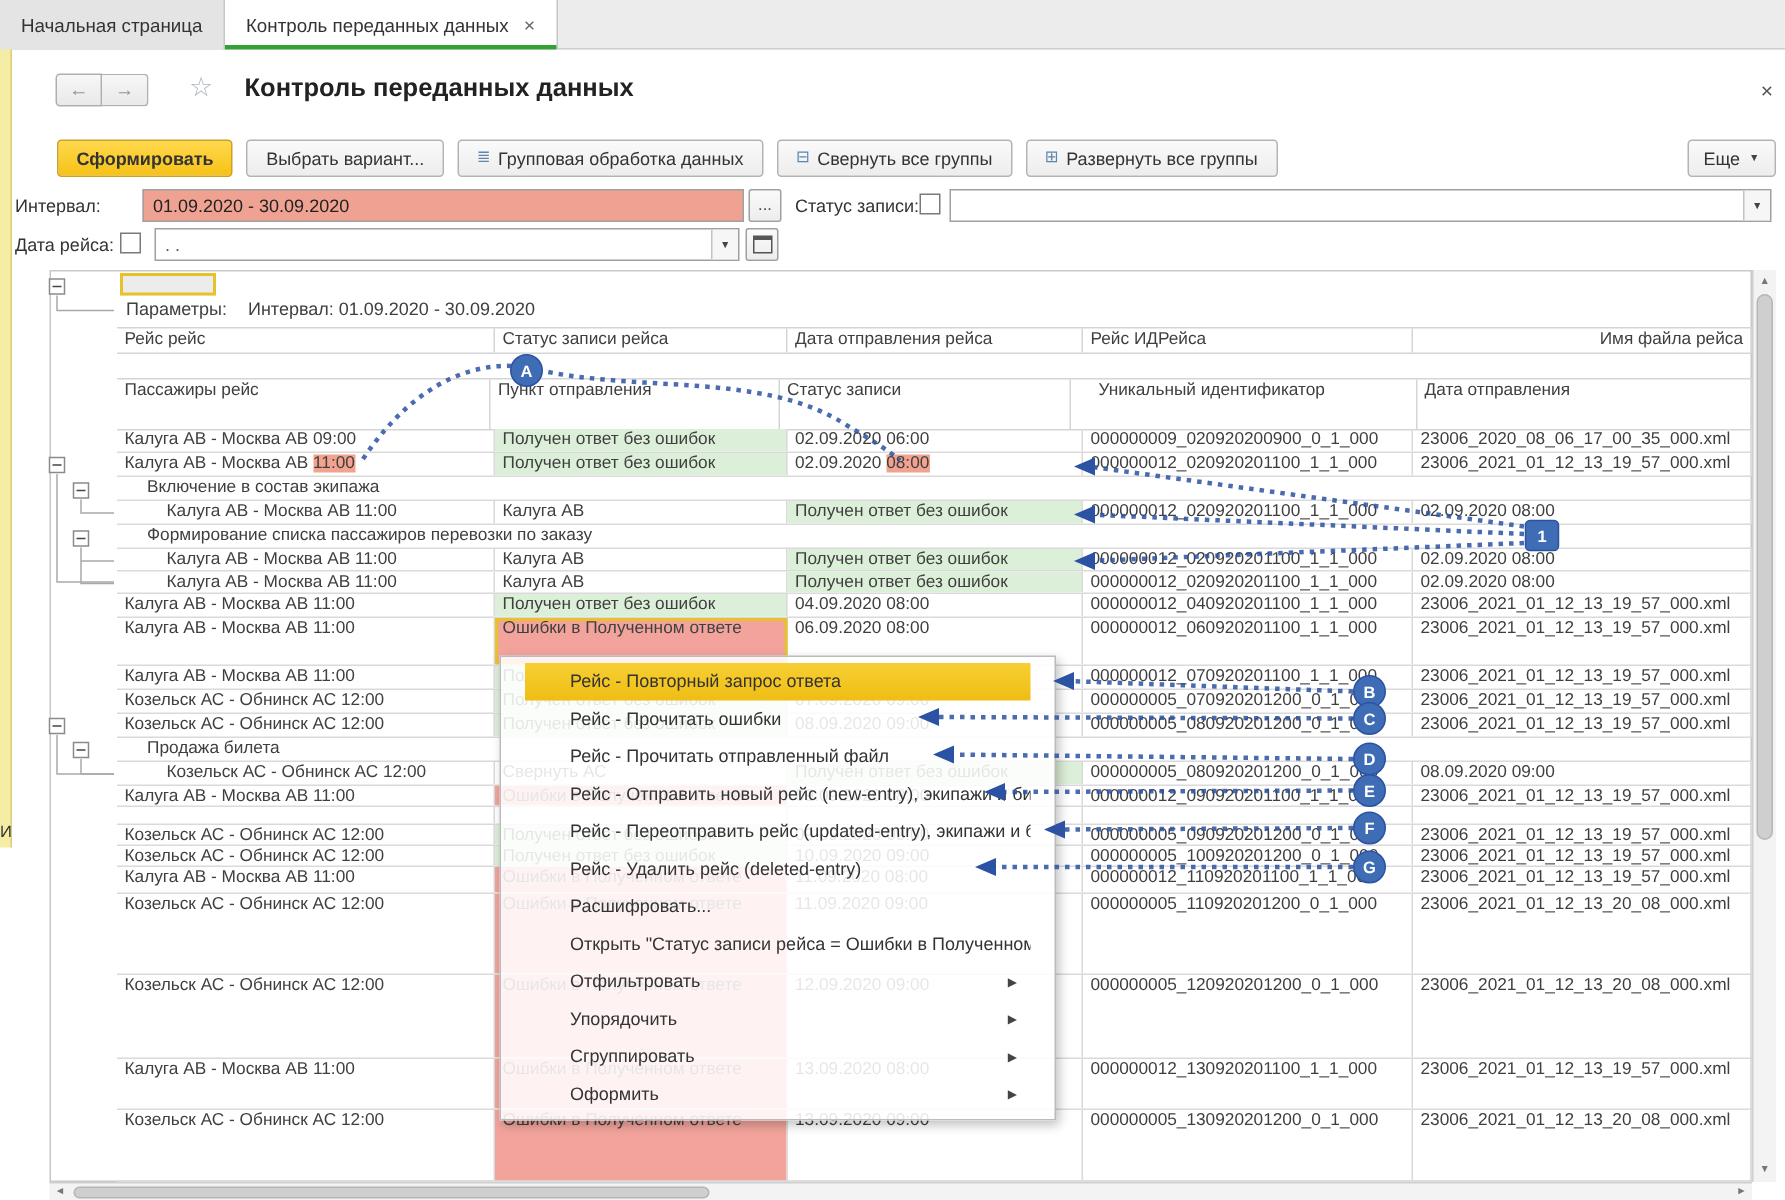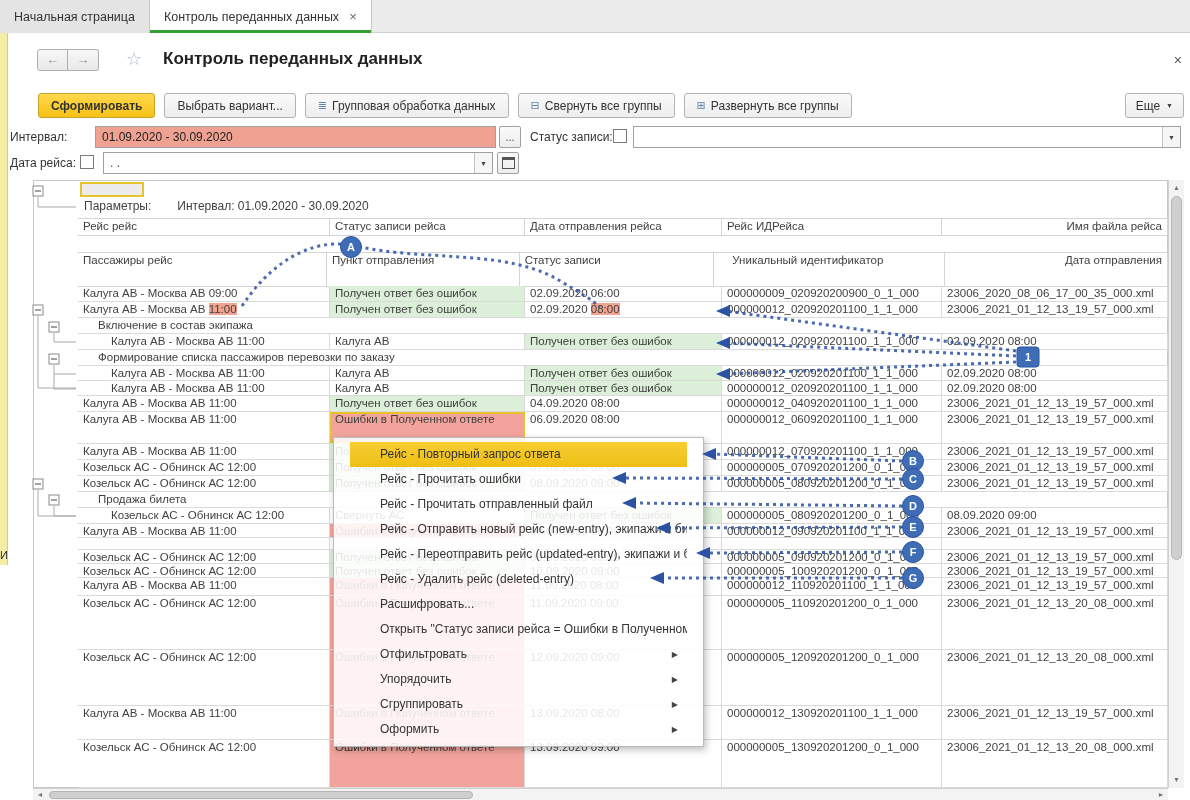--- a/index.html
+++ b/index.html
@@ -41,21 +41,21 @@
   .ffield { position:absolute; height:22px; border:1px solid #a0a0a0; background:#fff; font-size:12px; color:#222; display:flex; align-items:center; padding:0 6px; white-space:nowrap; overflow:hidden; }
   .ffield .caretbox { position:absolute; right:0; top:0; width:18px; height:20px; border-left:1px solid #c2c2c2; display:flex; align-items:center; justify-content:center; font-size:7px; color:#444; background:#f6f6f6; }
   .salmon { background:#f0a292 !important; }
   .sqbtn { position:absolute; height:22px; width:22px; border:1px solid #a0a0a0; background:linear-gradient(#fafafa,#ededed); font-size:11px; color:#444; display:flex; align-items:center; justify-content:center; border-radius:2px; }
   .cbx { position:absolute; width:14px; height:14px; border:1px solid #7a7a7a; background:#fff; }
   .calglyph { width:13px; height:12px; border:1px solid #555; border-top:3px solid #555; }
 
   
   #frame { position:absolute; left:33px; top:180px; width:1135px; height:608px; border:1px solid #c8c8c8; }
   #selcell { position:absolute; left:80px; top:182px; width:64px; height:15px; background:#ececec; border:2px solid #e8c22b; }
-  #paramsrow { position:absolute; left:84px; top:199px; font-size:12px; color:#3f3f3f; display:flex; gap:26px; }
+  #paramsrow { position:absolute; left:84px; top:199px; font-size:12px; color:#3f3f3f; display:flex; gap:14px; }
   #ghead { position:absolute; left:78px; top:218px; width:1090px; font-size:11.5px; color:#3f3f3f; border-top:1px solid #d5d5d5; }
   .hrow { display:flex; border-bottom:1px solid #d5d5d5; }
   .hcell { padding:1px 5px; border-right:1px solid #d5d5d5; overflow:hidden; white-space:nowrap; }
   #gridbody { position:absolute; left:78px; top:286px; width:1090px; font-size:11.5px; color:#3f3f3f; border-left:none; }
   .row { display:flex; border-bottom:1px solid #dadada; overflow:hidden; }
   .row.g { display:block; padding-top:1px; white-space:nowrap; }
   .cell { padding:1px 5px; border-right:1px solid #dadada; overflow:hidden; white-space:nowrap; height:100%; }
   .cell.ok { background:#dcefd8; }
   .cell.err { background:#f2a49c; }
   .cell.selc { outline:2px solid #e8c22b; outline-offset:-2px; }
@@ -169,21 +169,21 @@
         <div class="hcell" style="width: 226px; text-align: right;">Имя файла рейса</div>
       </div>
       <div class="hrow" style="height: 17px;">
         <div class="hcell" style="width: 1090px; margin-top: 44px;">Тип операции строка</div>
       </div>
       <div class="hrow" style="height: 34px;">
         <div class="hcell" style="width: 252px;">Пассажиры рейс</div>
         <div class="hcell" style="width: 195px;">Пункт отправления</div>
         <div class="hcell" style="width: 197px;">Статус записи</div>
         <div class="hcell" style="width: 220px; margin-left: 13px;">Уникальный идентификатор</div>
-        <div class="hcell" style="width: 226px; text-align: right;">Дата отправления</div>
+        <div class="hcell" style="width: 226px;">Дата отправления</div>
       </div>
     </div>
   <div id="gridbody">
       <div class="row" style="height: 16px;">
         <div class="cell c1" style="width: 252px; padding-left: 5px;">Калуга АВ - Москва АВ 09:00</div>
         <div class="cell c2 ok" style="width: 195px;">Получен ответ без ошибок</div>
         <div class="cell c3" style="width: 197px;">02.09.2020 06:00</div>
         <div class="cell c4" style="width: 220px;">000000009_020920200900_0_1_000</div>
         <div class="cell c5" style="width: 226px;">23006_2020_08_06_17_00_35_000.xml</div>
       </div>

